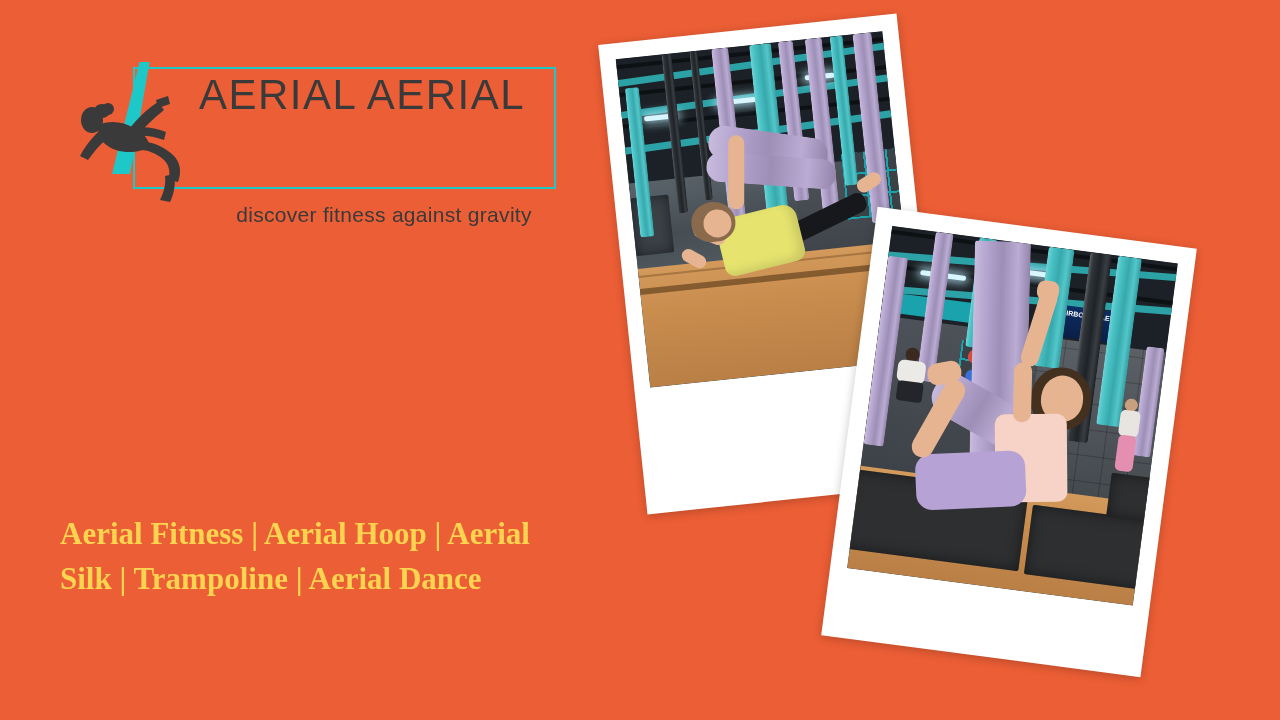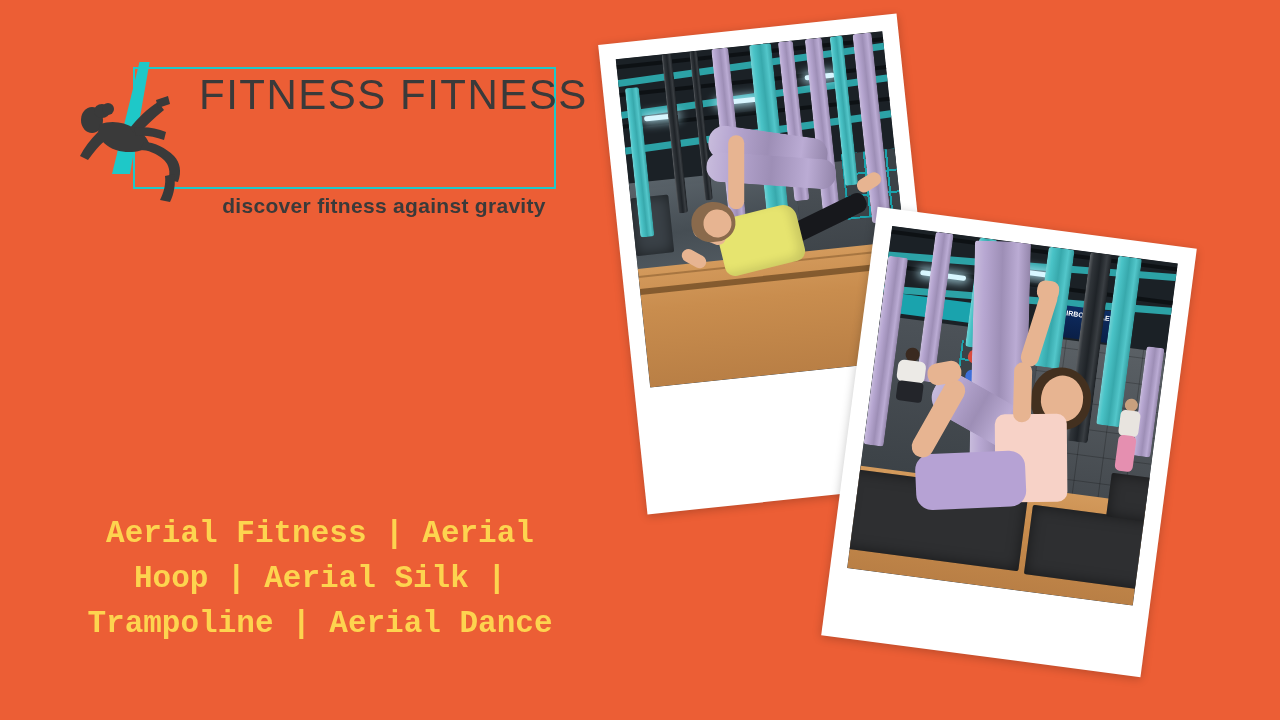--- a/index.html
+++ b/index.html
@@ -62,26 +62,26 @@
     font-weight:400;
     letter-spacing:1.5px;
     color:#3A3A3A;
     line-height:1.0;
     margin-top:3px;
     margin-left:35px;
     white-space:nowrap;
   }
   #logo-tagline {
     position:absolute;
-    left:106px; top:142px;
+    left:106px; top:151px;
     width:400px;
     text-align:center;
     font-family:"Liberation Sans", sans-serif;
     font-size:21px;
-    font-weight:700;
+    font-weight:400;
     letter-spacing:0.3px;
     color:#3A3A3A;
     white-space:nowrap;
   }
 
   
   #headline {
     position:absolute;
     left:50px; top:295px;
     width:540px;
@@ -92,23 +92,23 @@
     font-size:66px;
     line-height:1.12;
     letter-spacing:-0.5px;
   }
 
   
   #activities {
     position:absolute;
     left:60px; top:512px;
     width:520px;
-    text-align:center;
+    text-align:left;
     color:#FDD44F;
-    font-family:Liberation Mono, monospace;
+    font-family:Liberation Serif, serif;
     font-weight:bold;
     font-size:31px;
     line-height:1.45;
     letter-spacing:0px;
   }
 
   
   .polaroid {
     position:absolute;
     background:#FFFFFF;
@@ -275,21 +275,21 @@
                      L90 118 C93 110 91 103 86 98 C78 91 70 88 62 88 Z"></path>
 
             <path d="M96 112 C98 122 96 132 92 140 L82 138 C86 130 88 122 87 114 Z"></path>
 
             <path d="M56 66 C66 64 78 66 88 70 L86 78 C76 74 66 73 58 74 Z"></path>
           </g>
         </svg>
       </div>
 
       <div id="logo-wordmark">
-        <div class="wm-line2">FITNESS FITNESS</div>
+        <div class="wm-line2">AERIAL AERIAL</div>
       </div>
 
       <div id="logo-tagline">discover fitness against gravity</div>
     </div>
 
 
     <p id="activities">Aerial Fitness | Aerial Hoop |  Aerial Silk | Trampoline | Aerial Dance</p>
   </div>
 
   <div class="polaroid" id="polaroid-1">

